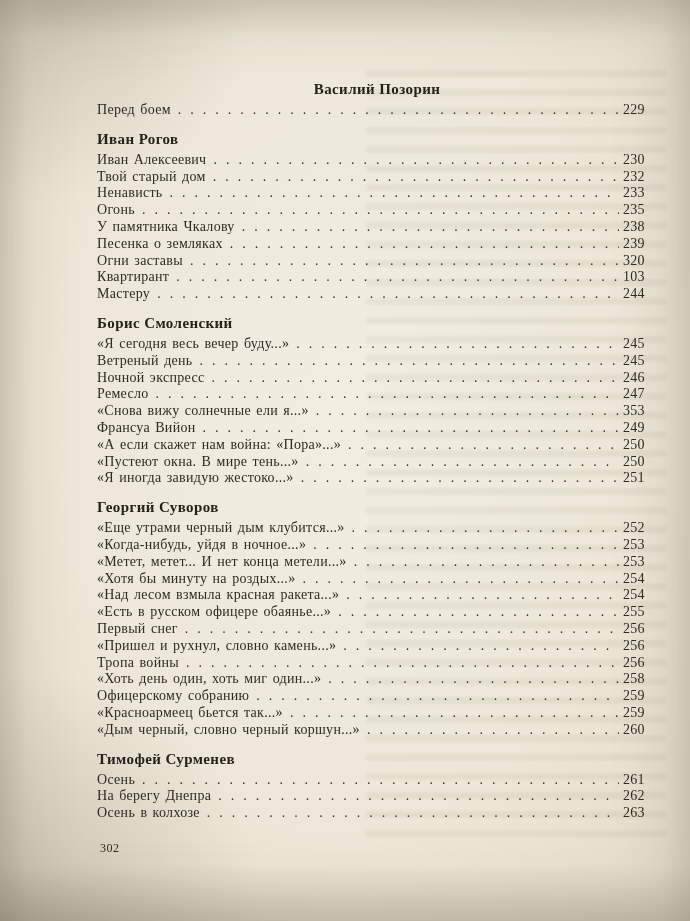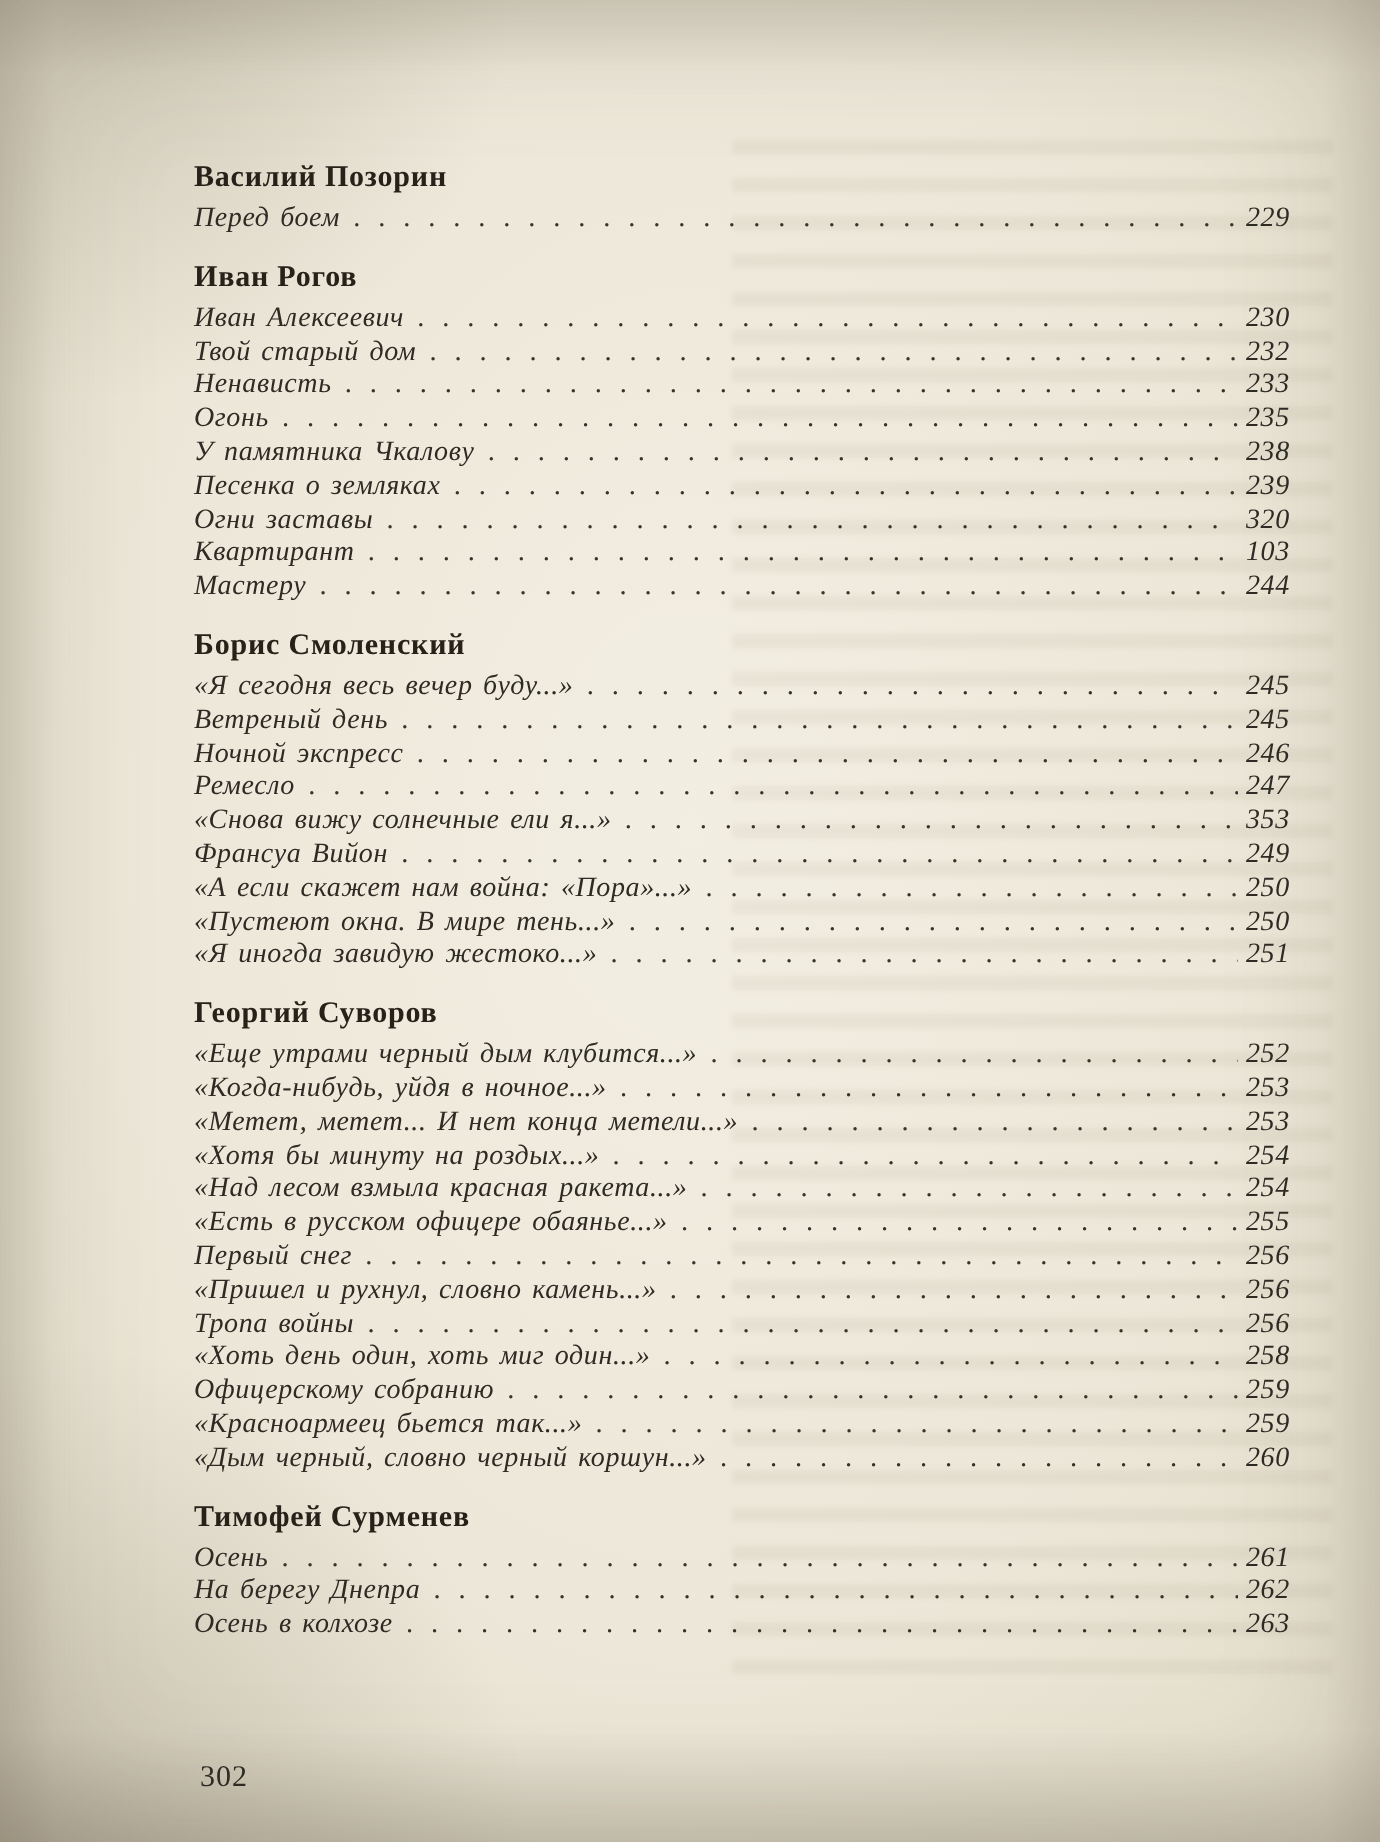--- a/index.html
+++ b/index.html
@@ -51,29 +51,28 @@
   }
   .section { margin: 0; }
   .author {
     font-weight: bold;
     font-size: 15px;
     line-height: 18px;
     letter-spacing: 0.4px;
     margin: 11px 0 4px 0;
     color: #262219;
   }
-  .section:first-child .author { margin-top: 0; }
+  .section:first-child .author { margin-top: 0; text-align: center; }
   .entry {
     display: flex;
     align-items: baseline;
     font-size: 14px;
     line-height: 16.8px;
     letter-spacing: 0.3px;
     word-spacing: 1.5px;
-    font-style: italic;
   }
   .title {
     white-space: nowrap;
     padding-right: 7px;
     flex: none;
   }
   .dots {
     flex: 1 1 auto;
     overflow: hidden;
     white-space: nowrap;
@@ -83,24 +82,23 @@
   }
   .pg {
     flex: none;
     width: 34px;
     padding-left: 4px;
   }
   .folio {
     position: absolute;
     left: 100px;
     top: 841px;
-    font-size: 15px;
+    font-size: 12px;
     letter-spacing: 0.5px;
     color: #2e2a24;
-    margin-top: 40px;
   }
 </style>
 </head>
 <body>
 
 <div class="page">
   <div class="ghost"></div>
   <div class="content" id="toc">
   <div class="section">
     <div class="author">Василий Позорин</div>

